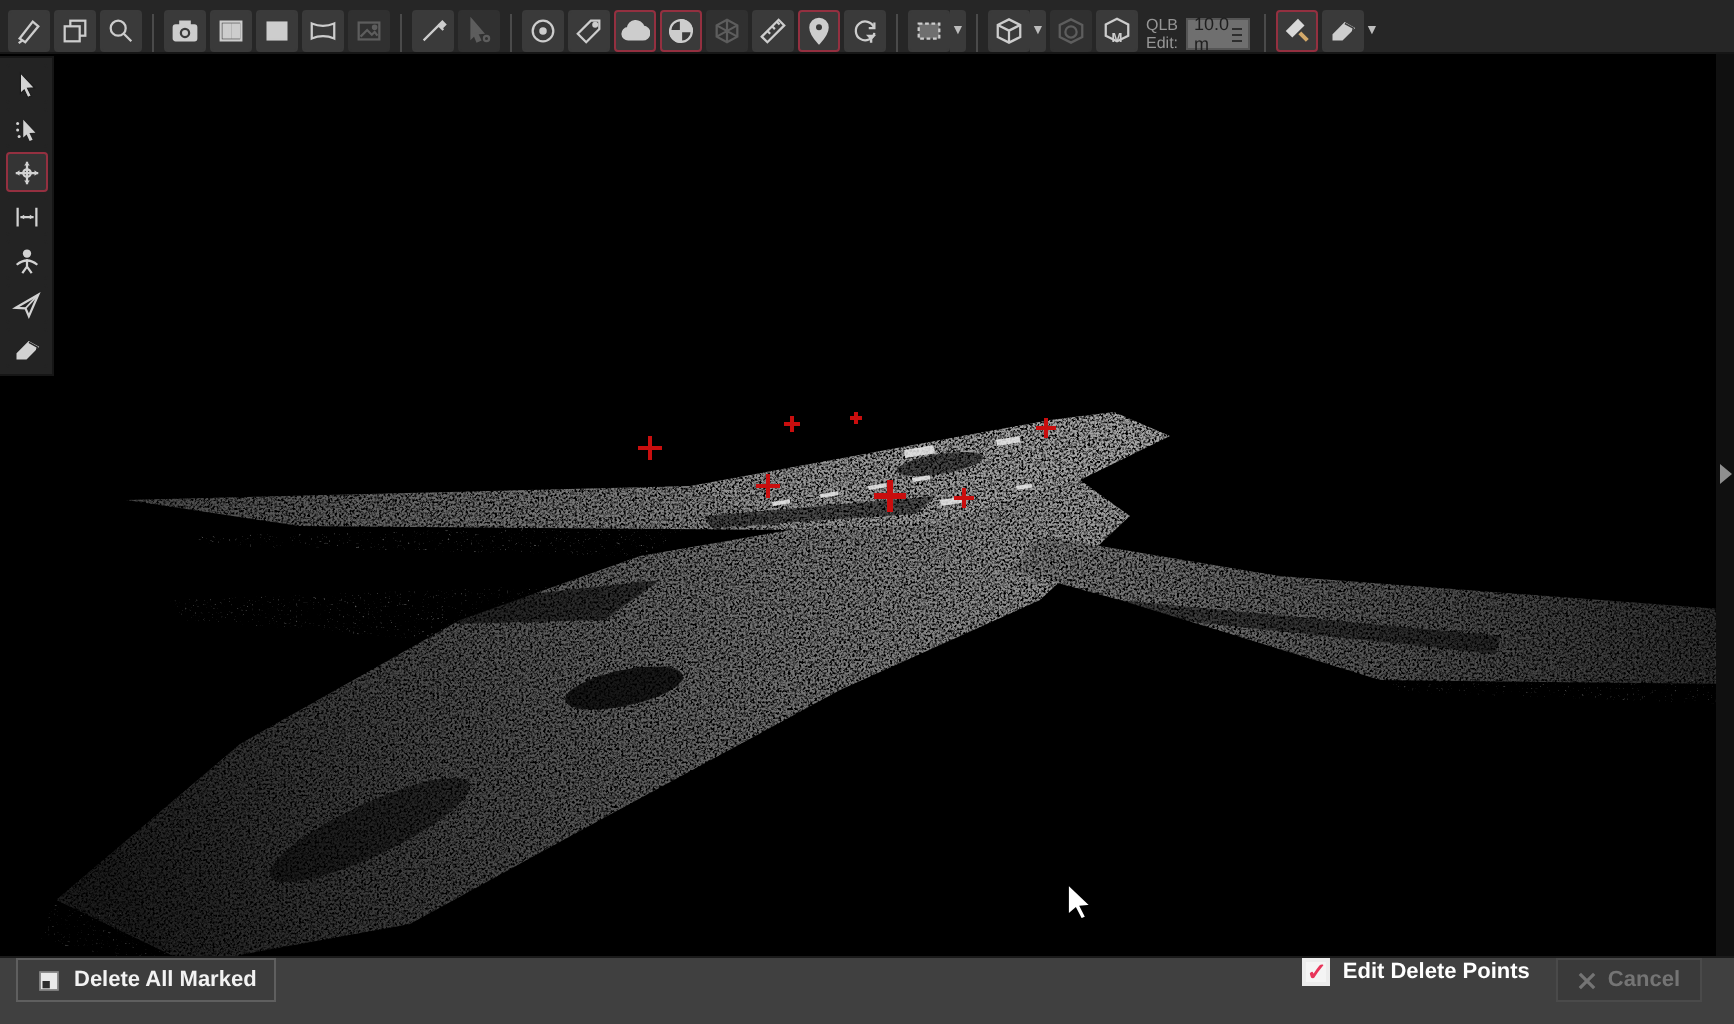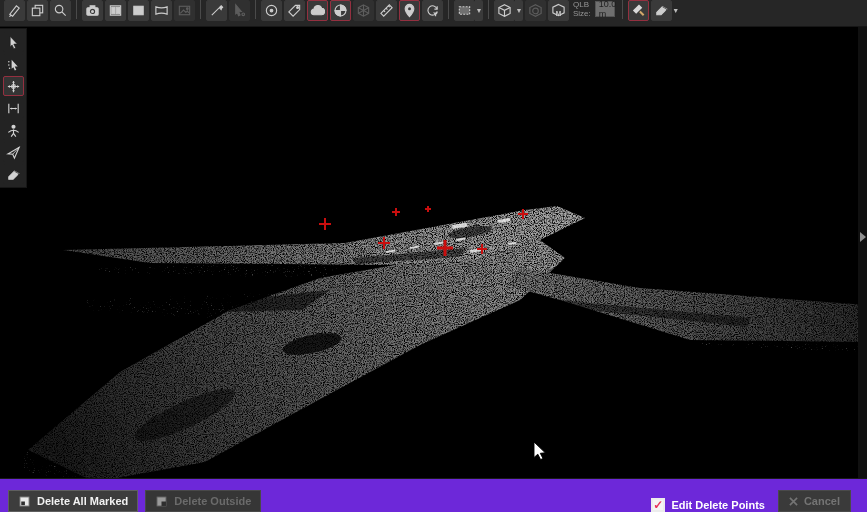--- a/index.html
+++ b/index.html
@@ -1,52 +1,52 @@
 <!DOCTYPE html>
 <html><head>
 <meta charset="utf-8">
 <style>
   html,body{margin:0;padding:0}
   body{width:867px;height:512px;background:#000;overflow:hidden;position:relative;
        font-family:"Liberation Sans",sans-serif;-webkit-font-smoothing:antialiased}
   svg{display:block}
   
   .toolbar{position:absolute;top:0;left:0;right:0;height:27px;background:#262626;
-           display:flex;align-items:flex-start;padding-left:3px;z-index:10;box-sizing:border-box;
+           display:flex;align-items:flex-end;padding-left:3px;z-index:10;box-sizing:border-box;
            border-bottom:1px solid #161616}
   .tb-btn{width:21px;height:21px;margin:0 1px;background:#3a3a3a;border:1px solid #3a3a3a;
           border-radius:2px;display:flex;align-items:center;justify-content:center;
           color:#cdcdcd;box-sizing:border-box;flex:none}
   .tb-btn.active{border-color:#943040}
   .tb-btn.disabled{color:#5d5d5d;background:#303030;border-color:#303030}
   .tb-sep{width:1px;height:19px;background:#4a4a4a;margin:0 4px;flex:none}
   .tb-caret{width:8px;height:21px;margin-left:-1px;margin-right:1px;background:#3a3a3a;border-radius:0 2px 2px 0;
             display:flex;align-items:center;justify-content:center;color:#bdbdbd;font-size:7px;flex:none}
   .ic{width:15px;height:15px;stroke:currentColor;fill:none;stroke-width:1.2}
   .qlb{display:flex;align-items:center;margin:0 3px;flex:none}
   .qlb-label{color:#969696;font-size:8px;line-height:9px;margin-right:4px;text-align:left}
-  .qlb-input{width:20px;height:16px;background:#6f6f6f;border:1px solid #555;color:#1e1e1e;
+  .qlb-input{width:32px;height:16px;background:#6f6f6f;border:1px solid #555;color:#1e1e1e;
              font-size:9px;display:flex;align-items:center;padding:0 3px;box-sizing:border-box}
   .qlb-spin{margin-left:auto;width:8px;display:flex;flex-direction:column;gap:2px}
   .qlb-spin i{display:block;height:1px;background:#2e2e2e}
   
   .sidebar{position:absolute;top:28px;left:0;width:27px;background:#232323;z-index:10;
            display:flex;flex-direction:column;align-items:center;padding:3px 0;gap:2px;
            box-sizing:border-box;border:1px solid #161616;border-left:none}
   .sb-btn{width:21px;height:20px;background:#232323;border:1px solid #232323;border-radius:2px;
           display:flex;align-items:center;justify-content:center;color:#d2d2d2;box-sizing:border-box}
   .sb-btn.active{border-color:#943040;background:#343434}
   
   .viewport-svg{position:absolute;left:0;top:0;z-index:1}
   .right-strip{position:absolute;right:0;top:27px;bottom:34px;width:9px;background:#101010;z-index:6}
   .expander{position:absolute;right:1px;top:205px;width:0;height:0;
             border-top:5px solid transparent;border-bottom:5px solid transparent;border-left:6px solid #8f8f8f}
   
-  .bottombar{position:absolute;left:0;right:0;bottom:0;height:34px;background:#6d28d9;z-index:10;
-             display:flex;align-items:flex-end;border-top:1px solid #1a1a1a;box-sizing:border-box}
+  .bottombar{position:absolute;left:0;right:0;bottom:0;height:34px;background:#404040;z-index:10;
+             display:flex;align-items:flex-start;border-top:1px solid #1a1a1a;box-sizing:border-box}
   .bb-btn{height:22px;display:flex;align-items:center;gap:6px;padding:0 9px;margin-right:7px;
           background:#3d3d3d;border:1px solid #5f5f5f;color:#f2f2f2;font-size:11px;font-weight:700;
           box-sizing:border-box;white-space:nowrap;flex:none}
   .bb-btn:first-child{margin-left:8px}
   .bb-btn.disabled{color:#6b6b6b;border-color:#494949;background:#363636}
   .bb-ic{width:13px;height:13px;stroke:currentColor;fill:none;stroke-width:1.1}
   .spacer{flex:1}
   .cb{display:flex;align-items:center;gap:6px;color:#fff;font-size:11px;font-weight:700;
       margin-right:13px;white-space:nowrap;flex:none}
   .cb-box{width:14px;height:14px;box-sizing:border-box;border:2px solid #ececec;background:transparent;
@@ -301,21 +301,21 @@
   </div>
   <div class="tb-btn">
     <svg class="ic" viewBox="0 0 16 16" stroke-width="1">
         <path d="M8 1.5 L14 4.5 L14 10.5 L8 13.5 L2 10.5 L2 4.5 Z"></path>
       <text x="8" y="13.8" text-anchor="middle" font-size="7" font-weight="bold" fill="currentColor" stroke="none">M</text>
       </svg>
   </div>
   <div class="qlb">
     <div class="qlb-label">
       <div>QLB</div>
-      <div>Size:</div>
+      <div>Edit:</div>
     </div>
     <div class="qlb-input">
       <span>10.0 m</span>
       <span class="qlb-spin">
           <i></i>
           <i></i>
           <i></i>
         </span>
     </div>
   </div>
@@ -386,27 +386,20 @@
 </div>
 
 <div class="bottombar">
   <div class="bb-btn">
     <svg class="bb-ic" viewBox="0 0 16 16">
         <rect x="2.5" y="2.5" width="11" height="11" fill="#e9e9e9" stroke="#888"></rect>
         <rect x="4" y="8" width="4.5" height="4.5" fill="#2e2e2e" stroke="none"></rect>
       </svg>
     <span>Delete All Marked</span>
   </div>
-  <div class="bb-btn disabled">
-    <svg class="bb-ic" viewBox="0 0 16 16">
-        <rect x="2.5" y="2.5" width="11" height="11" fill="#9a9a9a" stroke="#666"></rect>
-        <path d="M8 8 L13.5 8 L13.5 13.5 L8 13.5 Z" fill="#2e2e2e" stroke="none"></path>
-      </svg>
-    <span>Delete Outside</span>
-  </div>
   <div class="spacer"></div>
   <div class="cb">
     <span class="cb-box checked"></span>
     <span>Edit Delete Points</span>
   </div>
   <div class="cancel-btn">
     <svg width="9" height="9" viewBox="0 0 10 10">
         <path d="M1 1 L9 9 M9 1 L1 9" stroke="#747474" stroke-width="1.8"></path>
       </svg>
     <span>Cancel</span>

